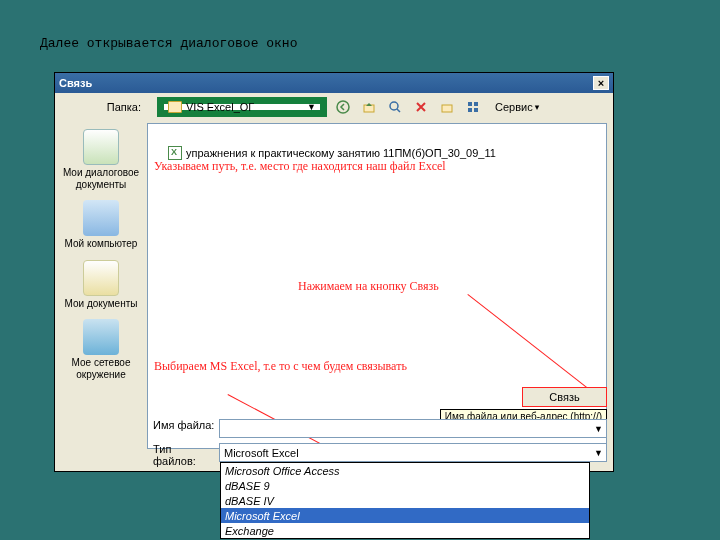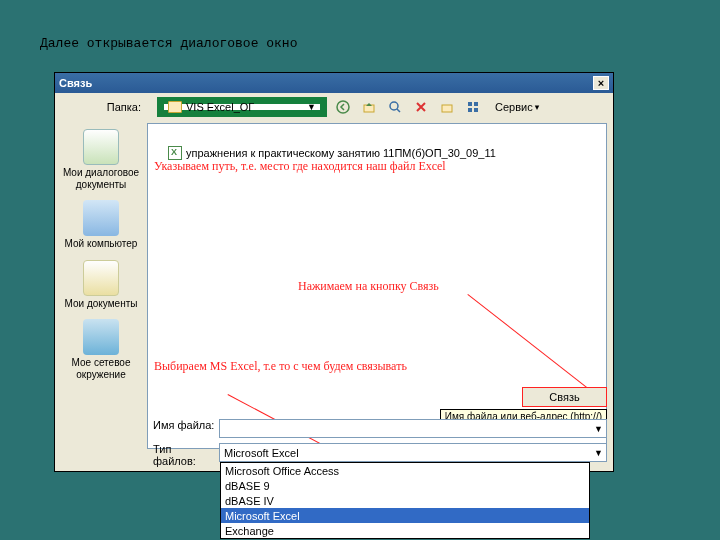--- a/index.html
+++ b/index.html
@@ -35,21 +35,21 @@
 .a3 { top: 235px; left: 6px; width: 280px; }
 .line { position: absolute; background: #f22; height: 1px; transform-origin: 0 0; }
 .bottom { position: absolute; bottom: 6px; left: 98px; right: 6px; }
 .row { display: flex; align-items: flex-start; height: 22px; gap: 4px; margin-top: 2px; position: relative; }
 .row .lbl2 { width: 62px; font-size: 11px; }
 .combo { flex: 1; border: 1px solid #7f9db9; background: #fff; height: 19px; display: flex; align-items: center; padding: 0 4px; font-size: 11px; position: relative; }
 .combo .dropdown-arrow { position: absolute; right: 3px; }
 .link-btn { position: absolute; right: 0; top: -30px; width: 85px; height: 20px; background: #ece9d8; border: 1px solid #f22; font-size: 11px; display: flex; align-items: center; justify-content: center; cursor: pointer; }
 .tooltip { position: absolute; right: 0; top: -8px; background: #ffffe0; border: 1px solid #000; padding: 1px 4px; font-size: 10px; white-space: nowrap; }
 .dropdown-list { position: absolute; top: 18px; left: 0; right: 16px; border: 1px solid #000; background: #fff; z-index: 10; }
-.dropdown-list .opt { height: 15px; padding: 0 4px; font-size: 11px; display: flex; align-items: center; }
+.dropdown-list .opt { height: 15px; padding: 0 4px; font-size: 11px; display: flex; align-items: center; font-style: italic; }
 .dropdown-list .opt.sel { background: #316ac5; color: #fff; }
 svg { display: block; }
 </style>
 </head>
 <body>
 
 <div class="caption">Далее открывается диалоговое окно</div>
 
 <div class="dialog">
   <div class="titlebar">

